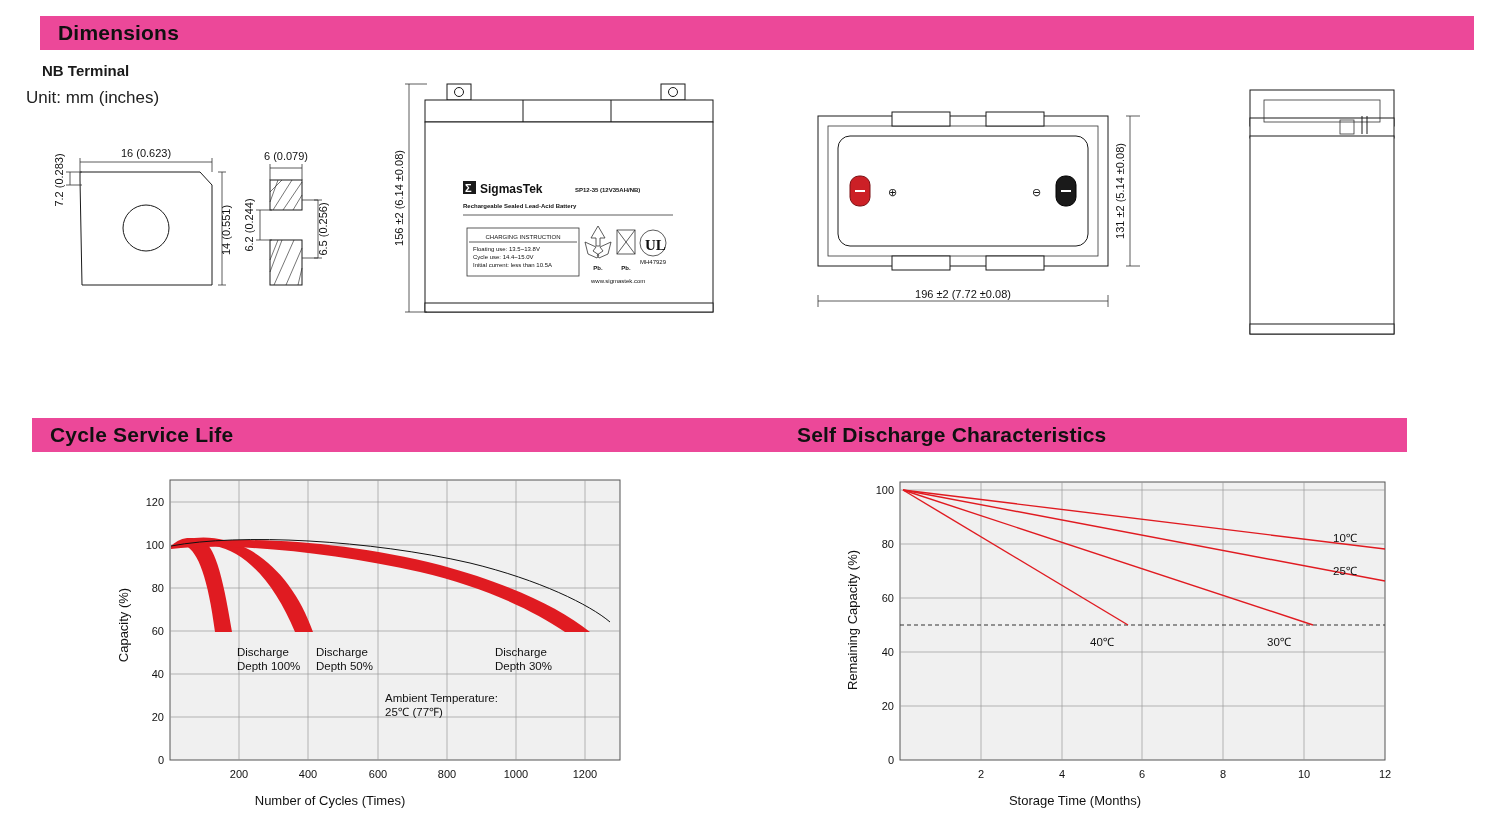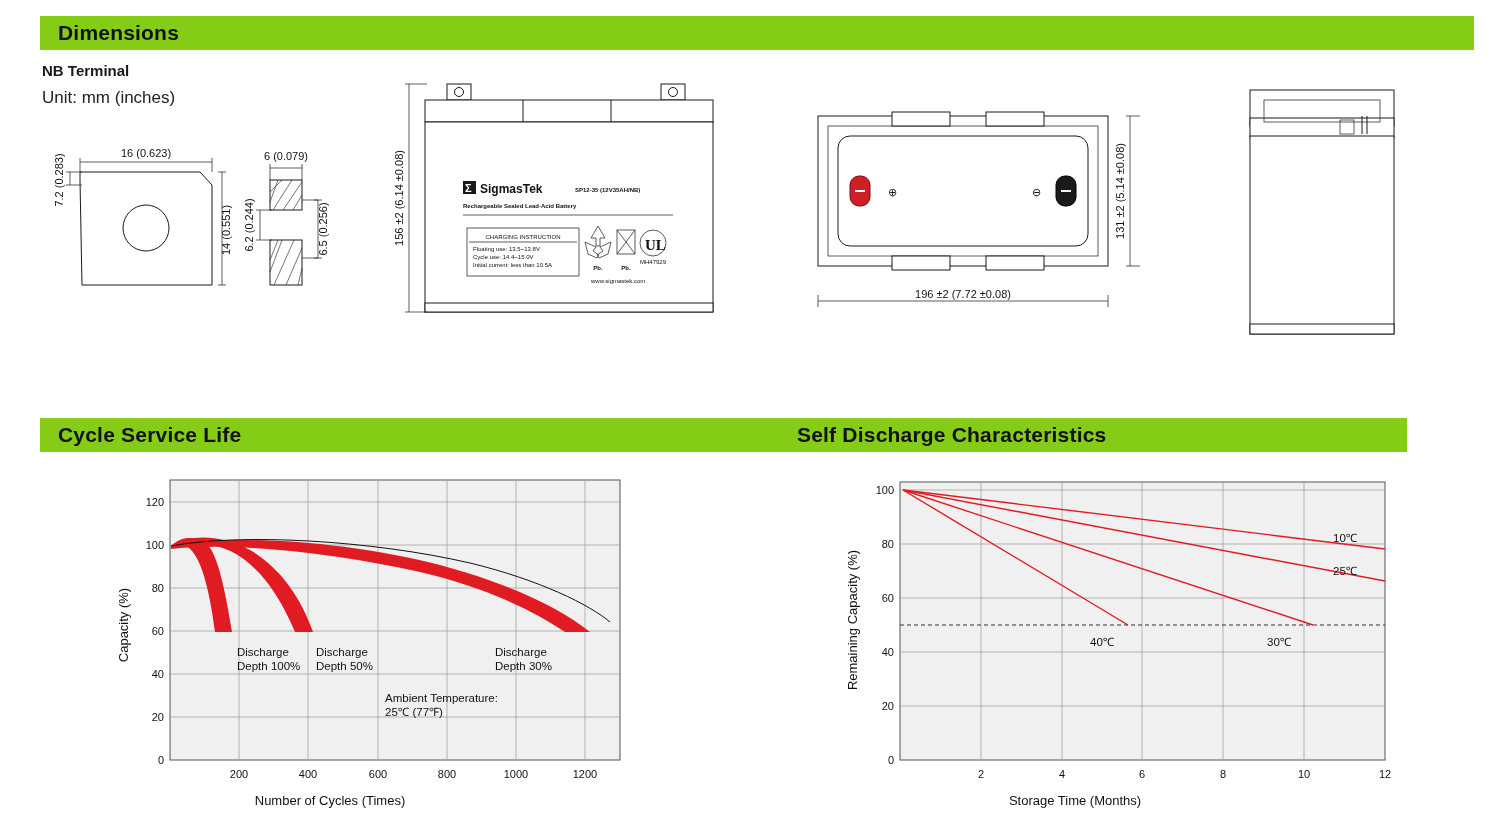--- a/index.html
+++ b/index.html
@@ -10,46 +10,46 @@
   body {
     width: 1500px;
     height: 826px;
     position: relative;
     font-family: "Liberation Sans", sans-serif;
     color: #1a1a1a;
     overflow: hidden;
   }
   .section-band {
     position: absolute;
-    background: #84cc16;
+    background: #ec4899;
     height: 34px;
     display: flex;
     align-items: center;
   }
   .section-band .band-title {
     font-size: 21px;
     font-weight: bold;
     color: #111;
     padding-left: 18px;
     letter-spacing: 0.2px;
   }
   #band-dimensions { left: 40px; top: 16px; width: 1434px; }
-  #band-cycle { left: 40px; top: 418px; width: 832px; }
+  #band-cycle { left: 32px; top: 418px; width: 832px; }
   #band-self { left: 779px; top: 418px; width: 628px; }
 
   #nb-terminal-title {
     position: absolute;
     left: 42px;
     top: 62px;
     font-size: 15px;
     font-weight: bold;
   }
   #unit-label {
     position: absolute;
-    left: 42px;
+    left: 26px;
     top: 88px;
     font-size: 17px;
     color: #222;
   }
 
   svg { display: block; }
   .dim-svg { position: absolute; }
 
   .ln { stroke: #1a1a1a; fill: none; stroke-width: 1; }
   .ln-thin { stroke: #333; fill: none; stroke-width: 0.8; }

